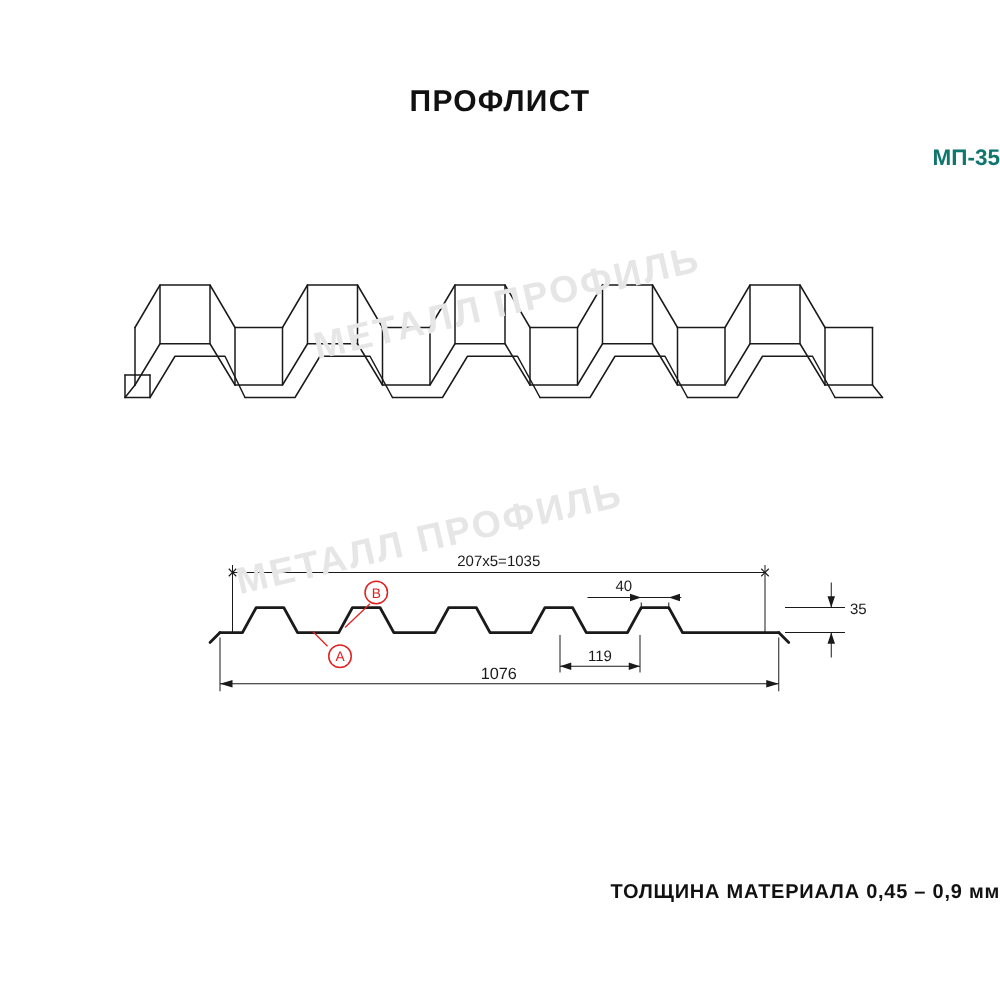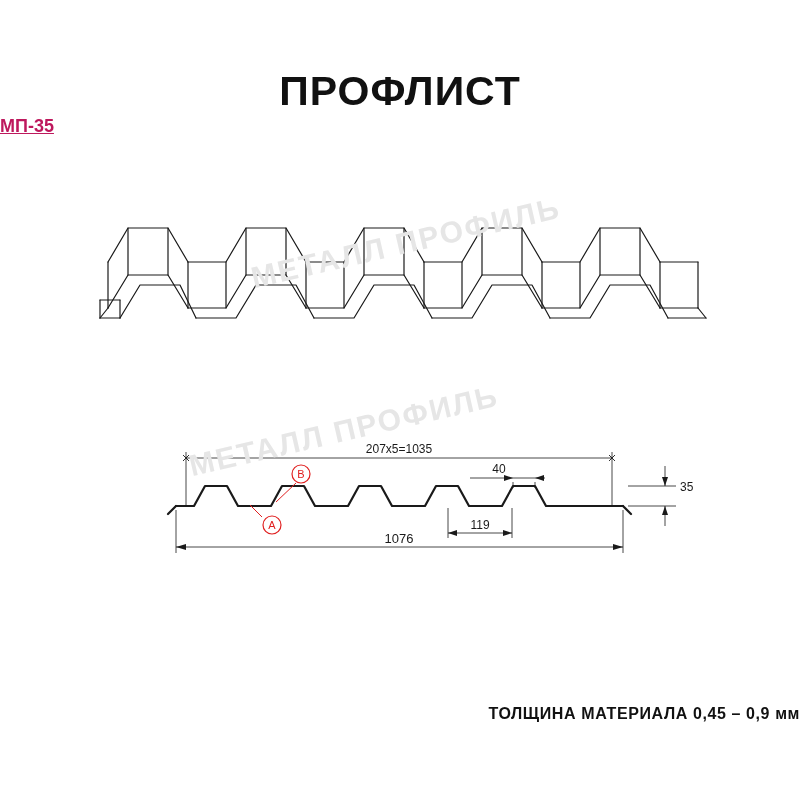--- a/index.html
+++ b/index.html
@@ -18,35 +18,34 @@
   .page {
     position: absolute;
     inset: 0;
   }
   .title {
     position: absolute;
     left: 0;
     right: 0;
     top: 68px;
     text-align: center;
-    font-size: 41px;
+    font-size: 24px;
     font-weight: bold;
     letter-spacing: 1px;
     color: #111111;
   }
   .subtitle {
     position: absolute;
     left: 0;
     right: 0;
     top: 116px;
-    text-align: left;
+    text-align: right;
     font-size: 18px;
     font-weight: bold;
-    color: #be185d;
-    text-decoration: underline;
+    color: #0f766e;
   }
   .footer-note {
     position: absolute;
     left: 0;
     right: 0;
     top: 705px;
     text-align: right;
     font-size: 16px;
     font-weight: bold;
     letter-spacing: 0.6px;

